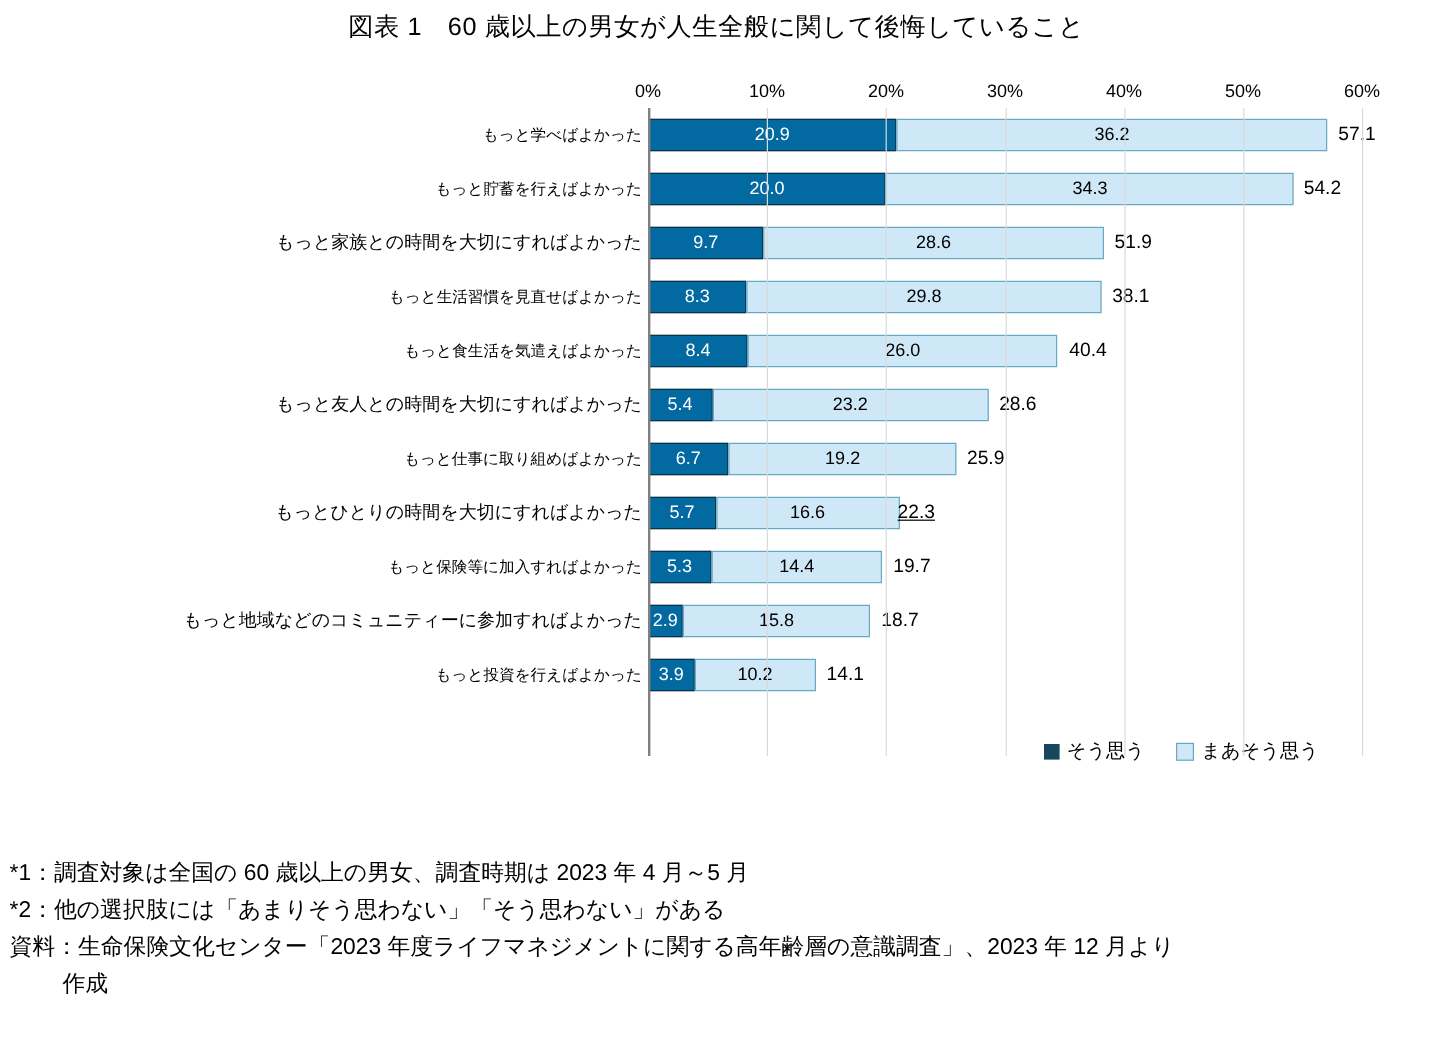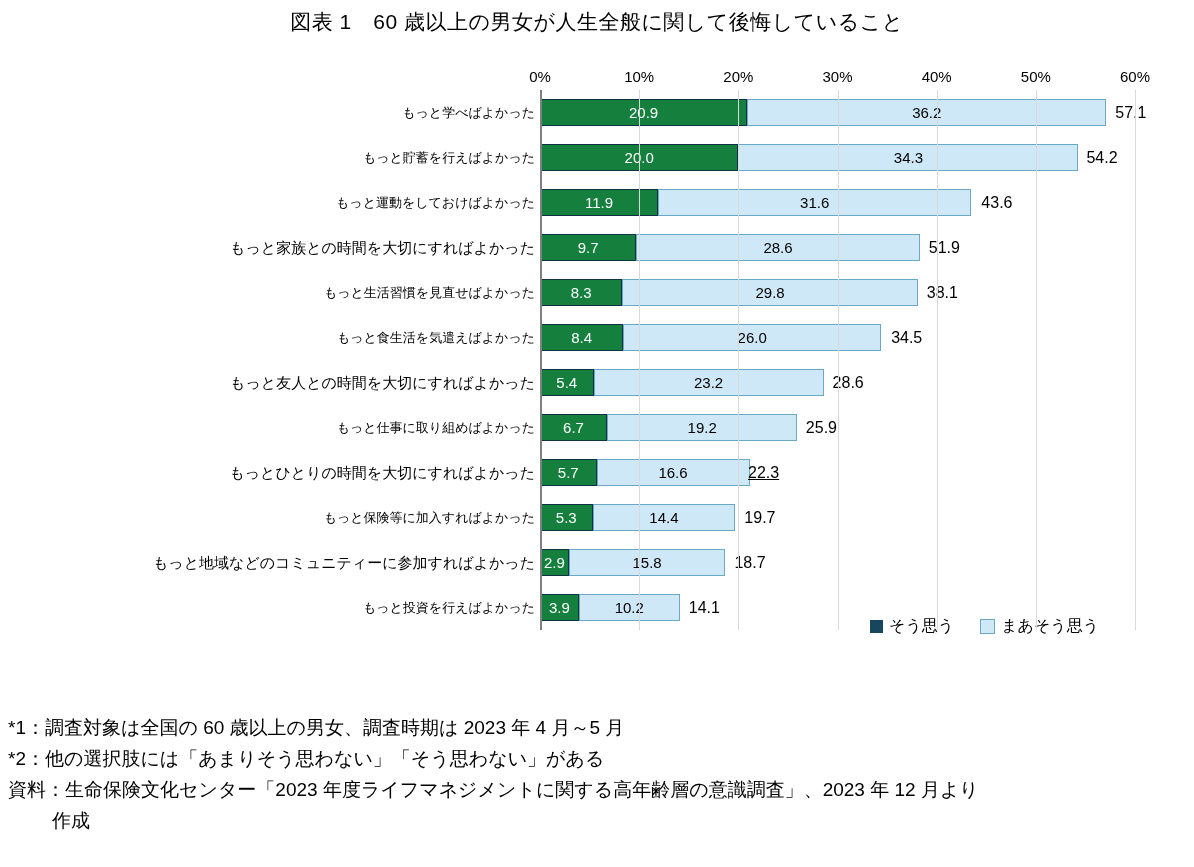--- a/index.html
+++ b/index.html
@@ -92,21 +92,21 @@
   .seg {
     height: 27px;
     box-sizing: border-box;
     display: flex;
     align-items: center;
     justify-content: center;
     font-size: 15px;
     position: relative;
   }
   .seg.s1 {
-    background: #15803d;
+    background: #0369a1;
     border: 1px solid #0f3142;
     color: #ffffff;
   }
   .seg.s2 {
     background: #cfe8f7;
     border: 1px solid #6aa9c4;
     color: #000000;
   }
   .total {
     position: absolute;
@@ -175,28 +175,20 @@
       </div>
       <div class="row">
         <div class="row-label">もっと貯蓄を行えばよかった</div>
         <div class="bar-wrap">
           <div class="seg s1" style="width: 198.333px;">20.0</div>
           <div class="seg s2" style="width: 340.142px;">34.3</div>
         </div>
         <div class="total" style="left: 1086.48px;">54.2</div>
       </div>
       <div class="row">
-        <div class="row-label">もっと運動をしておけばよかった</div>
-        <div class="bar-wrap">
-          <div class="seg s1" style="width: 118.008px;">11.9</div>
-          <div class="seg s2" style="width: 313.367px;">31.6</div>
-        </div>
-        <div class="total" style="left: 981.367px;">43.6</div>
-      </div>
-      <div class="row">
         <div class="row-label small">もっと家族との時間を大切にすればよかった</div>
         <div class="bar-wrap">
           <div class="seg s1" style="width: 96.1917px;">9.7</div>
           <div class="seg s2" style="width: 283.617px;">28.6</div>
         </div>
         <div class="total" style="left: 928.808px;">51.9</div>
       </div>
       <div class="row">
         <div class="row-label">もっと生活習慣を見直せばよかった</div>
         <div class="bar-wrap">
@@ -204,21 +196,21 @@
           <div class="seg s2" style="width: 295.517px;">29.8</div>
         </div>
         <div class="total" style="left: 926.825px;">38.1</div>
       </div>
       <div class="row">
         <div class="row-label">もっと食生活を気遣えばよかった</div>
         <div class="bar-wrap">
           <div class="seg s1" style="width: 83.3px;">8.4</div>
           <div class="seg s2" style="width: 257.833px; text-align: right;">26.0</div>
         </div>
-        <div class="total" style="left: 891.125px;">34.5</div>
+        <div class="total" style="left: 891.125px;">40.4</div>
       </div>
       <div class="row">
         <div class="row-label small">もっと友人との時間を大切にすればよかった</div>
         <div class="bar-wrap">
           <div class="seg s1" style="width: 53.55px;">5.4</div>
           <div class="seg s2" style="width: 230.067px;">23.2</div>
         </div>
         <div class="total" style="left: 832.617px;">28.6</div>
       </div>
       <div class="row">

